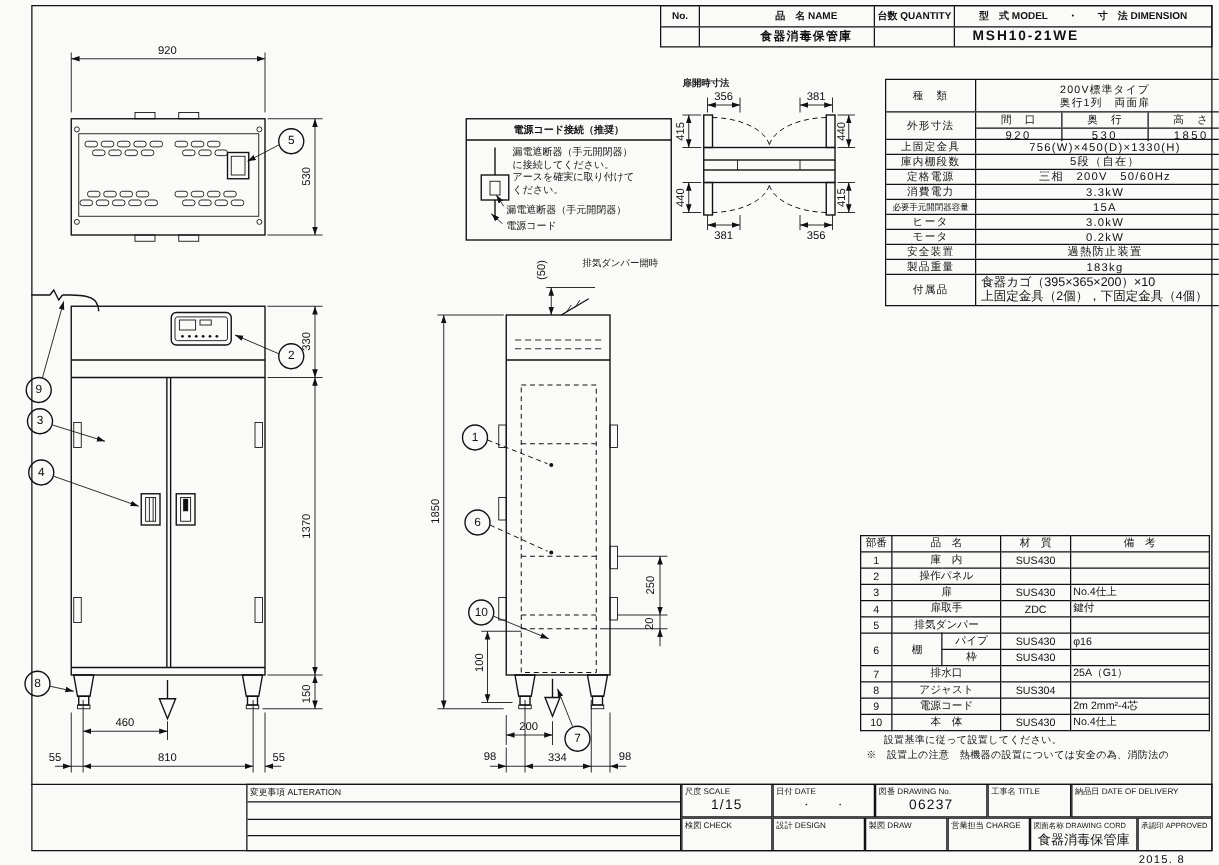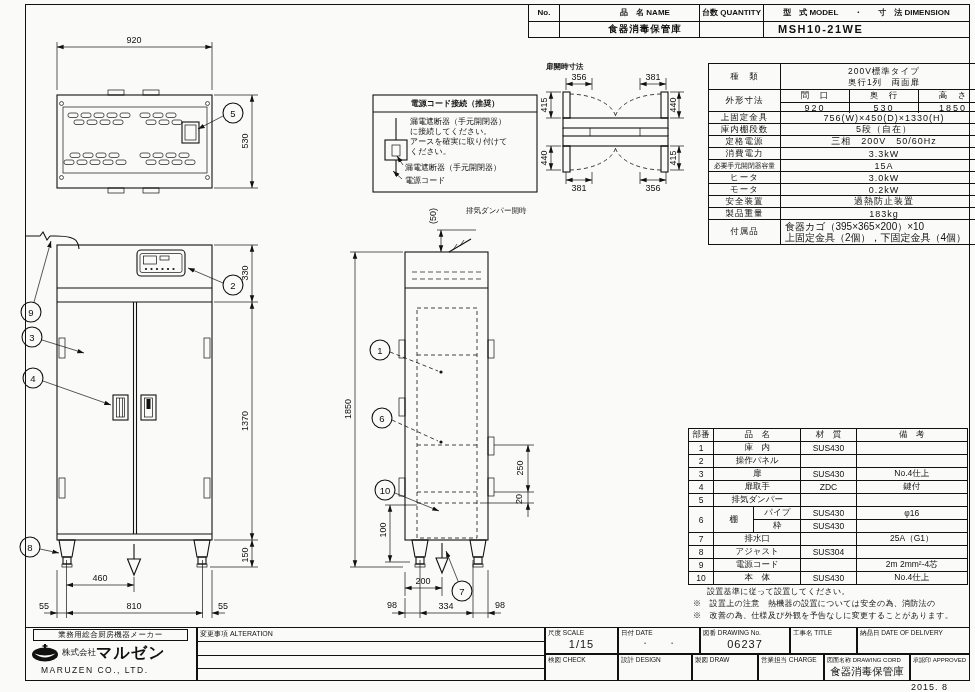--- a/index.html
+++ b/index.html
@@ -30,21 +30,21 @@
   .sval { flex:1; display:flex; align-items:center; justify-content:center; font-size:9px; letter-spacing:1px; }
   .scol { flex:1; display:flex; flex-direction:column; align-items:stretch; }
   .hrow { display:flex; flex:1; }
   .hrow + .hrow { border-top:1px solid #111; }
   .hcell { flex:1; display:flex; align-items:center; justify-content:center; font-size:9px; letter-spacing:2px; }
   .hcell + .hcell { border-left:1px solid #111; }
   .acc { align-items:flex-start; padding-left:4px; }
   
   .parts { left:688px; top:428px; width:280px; border-collapse:collapse; font-size:8.5px; table-layout:fixed; }
   .parts td { border:1px solid #111; height:12px; padding:0 2px; text-align:center; overflow:hidden; white-space:nowrap; }
-  .parts td.l { text-align:center;margin-top:10px; }
+  .parts td.l { text-align:left;margin-top:10px; }
   
   .notes { left:693px; top:586px; width:274px; font-size:8px; line-height:12px; letter-spacing:0.3px; }
   
   .tbline { left:25px; top:627px; width:945px; height:0; border-top:1.2px solid #111; }
   .cell { position:absolute; border:1px solid #111; height:27px; }
   .clabel { font-size:6.5px; padding:1px 2px; white-space:nowrap; }
   .cval { text-align:center; font-size:11px; letter-spacing:1px; margin-top:-1px; }
   .tb-company { left:25px; top:627px; width:172px; height:54px; border-right:1px solid #111; }
   .tagline { margin:2px 8px 0 8px; border:1px solid #111; font-size:7.5px; text-align:center; line-height:10px; height:12px; letter-spacing:0.5px; }
   .logorow { display:flex; align-items:center; padding-left:5px; height:24px; }
@@ -547,39 +547,24 @@
           <td colspan="2">本　体</td>
           <td>SUS430</td>
           <td class="l">No.4仕上</td>
         </tr>
   </tbody>
     </table>
 
   <div class="notes abs">
     <div style="padding-left:14px">設置基準に従って設置してください。</div>
     <div>※　設置上の注意　熱機器の設置については安全の為、消防法の</div>
-    <div>※　改善の為、仕様及び外観を予告なしに変更することがあります。</div>
   </div>
 
   <div class="tbline abs"></div>
 
-  <div class="tb-company abs">
-    <div class="tagline">業務用総合厨房機器メーカー</div>
-    <div class="logorow">
-      <svg width="30" height="18">
-        <line x1="15" y1="0" x2="15" y2="4" stroke="#111" stroke-width="2"></line>
-        <line x1="12.5" y1="2" x2="17.5" y2="2" stroke="#111" stroke-width="1.5"></line>
-        <ellipse cx="15" cy="10.5" rx="13" ry="7" fill="#111"></ellipse>
-        <path d="M4.5,9.5 Q15,17.5 25.5,9.5 Q15,13.5 4.5,9.5" fill="#fff"></path>
-      </svg>
-      <span class="kk">株式会社</span>
-      <span class="mz">マルゼン</span>
-    </div>
-    <div class="coen">MARUZEN CO., LTD.</div>
-  </div>
 
   <div class="alt abs">
     <div class="clabel" style="font-size:7px">変更事項 ALTERATION</div>
     <div class="hl" style="top:13px"></div>
     <div class="hl" style="top:27px"></div>
     <div class="hl" style="top:40px"></div>
   </div>
 
   <div class="cell" style="left:545px;top:627px;width:73px">
     <div class="clabel">尺度 SCALE</div>

